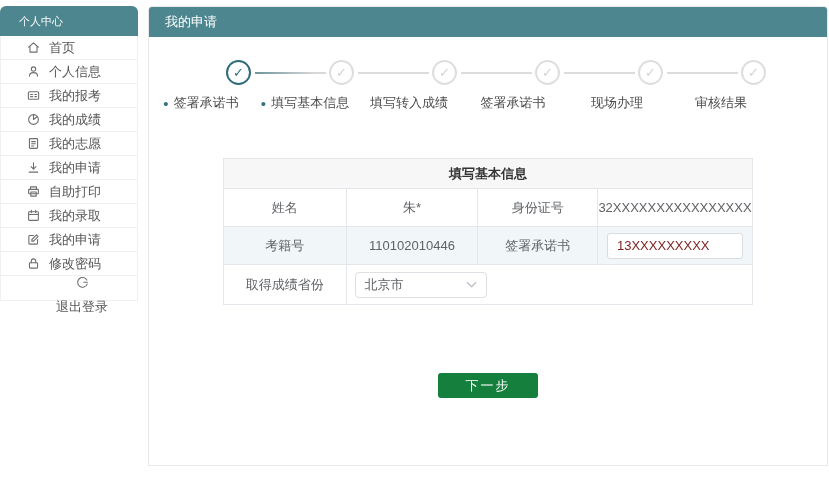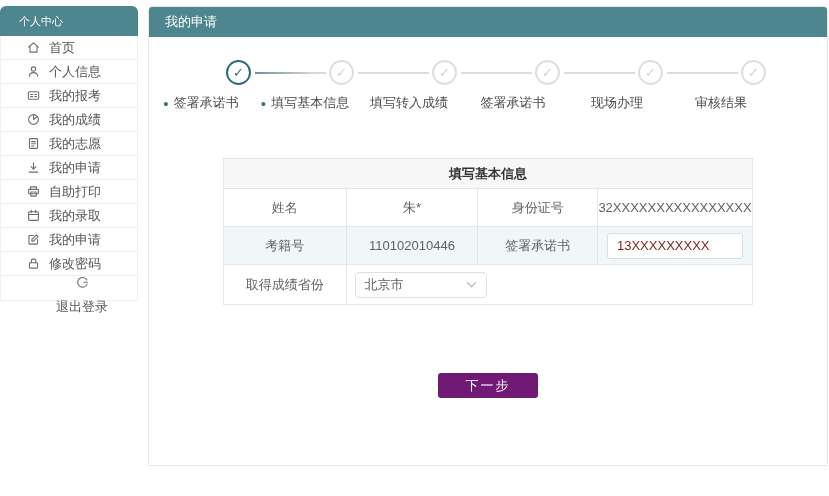--- a/index.html
+++ b/index.html
@@ -52,21 +52,21 @@
     padding:0 9px; font-size:13px; color:#7f1d1d; background:#fff; outline:none;
     font-family:inherit; }
   .select-cell { text-align:left !important; padding-left:8px; }
   .select-box { display:inline-flex; width:132px; height:26px; align-items:center;
     justify-content:space-between; border:1px solid #dcdfe3; border-radius:4px;
     padding:0 9px; background:#fff; color:#5f6266; cursor:pointer; vertical-align:middle; }
   .select-box svg { width:11px; height:7px; stroke:#c0c4cc; fill:none; stroke-width:1.6; }
 
   
   .next-btn { display:block; margin:68px auto 0; width:100px; height:25px;
-    background:#701a75; color:#fff; border:none; border-radius:3px; font-size:13px;
+    background:#15803d; color:#fff; border:none; border-radius:3px; font-size:13px;
     letter-spacing:2px; cursor:pointer; font-family:inherit; }
 </style>
 </head>
 <body>
 
 <aside class="sidebar">
   <div class="sidebar-header">个人中心</div>
   <nav class="sidebar-nav">
 
     <div class="nav-item">

